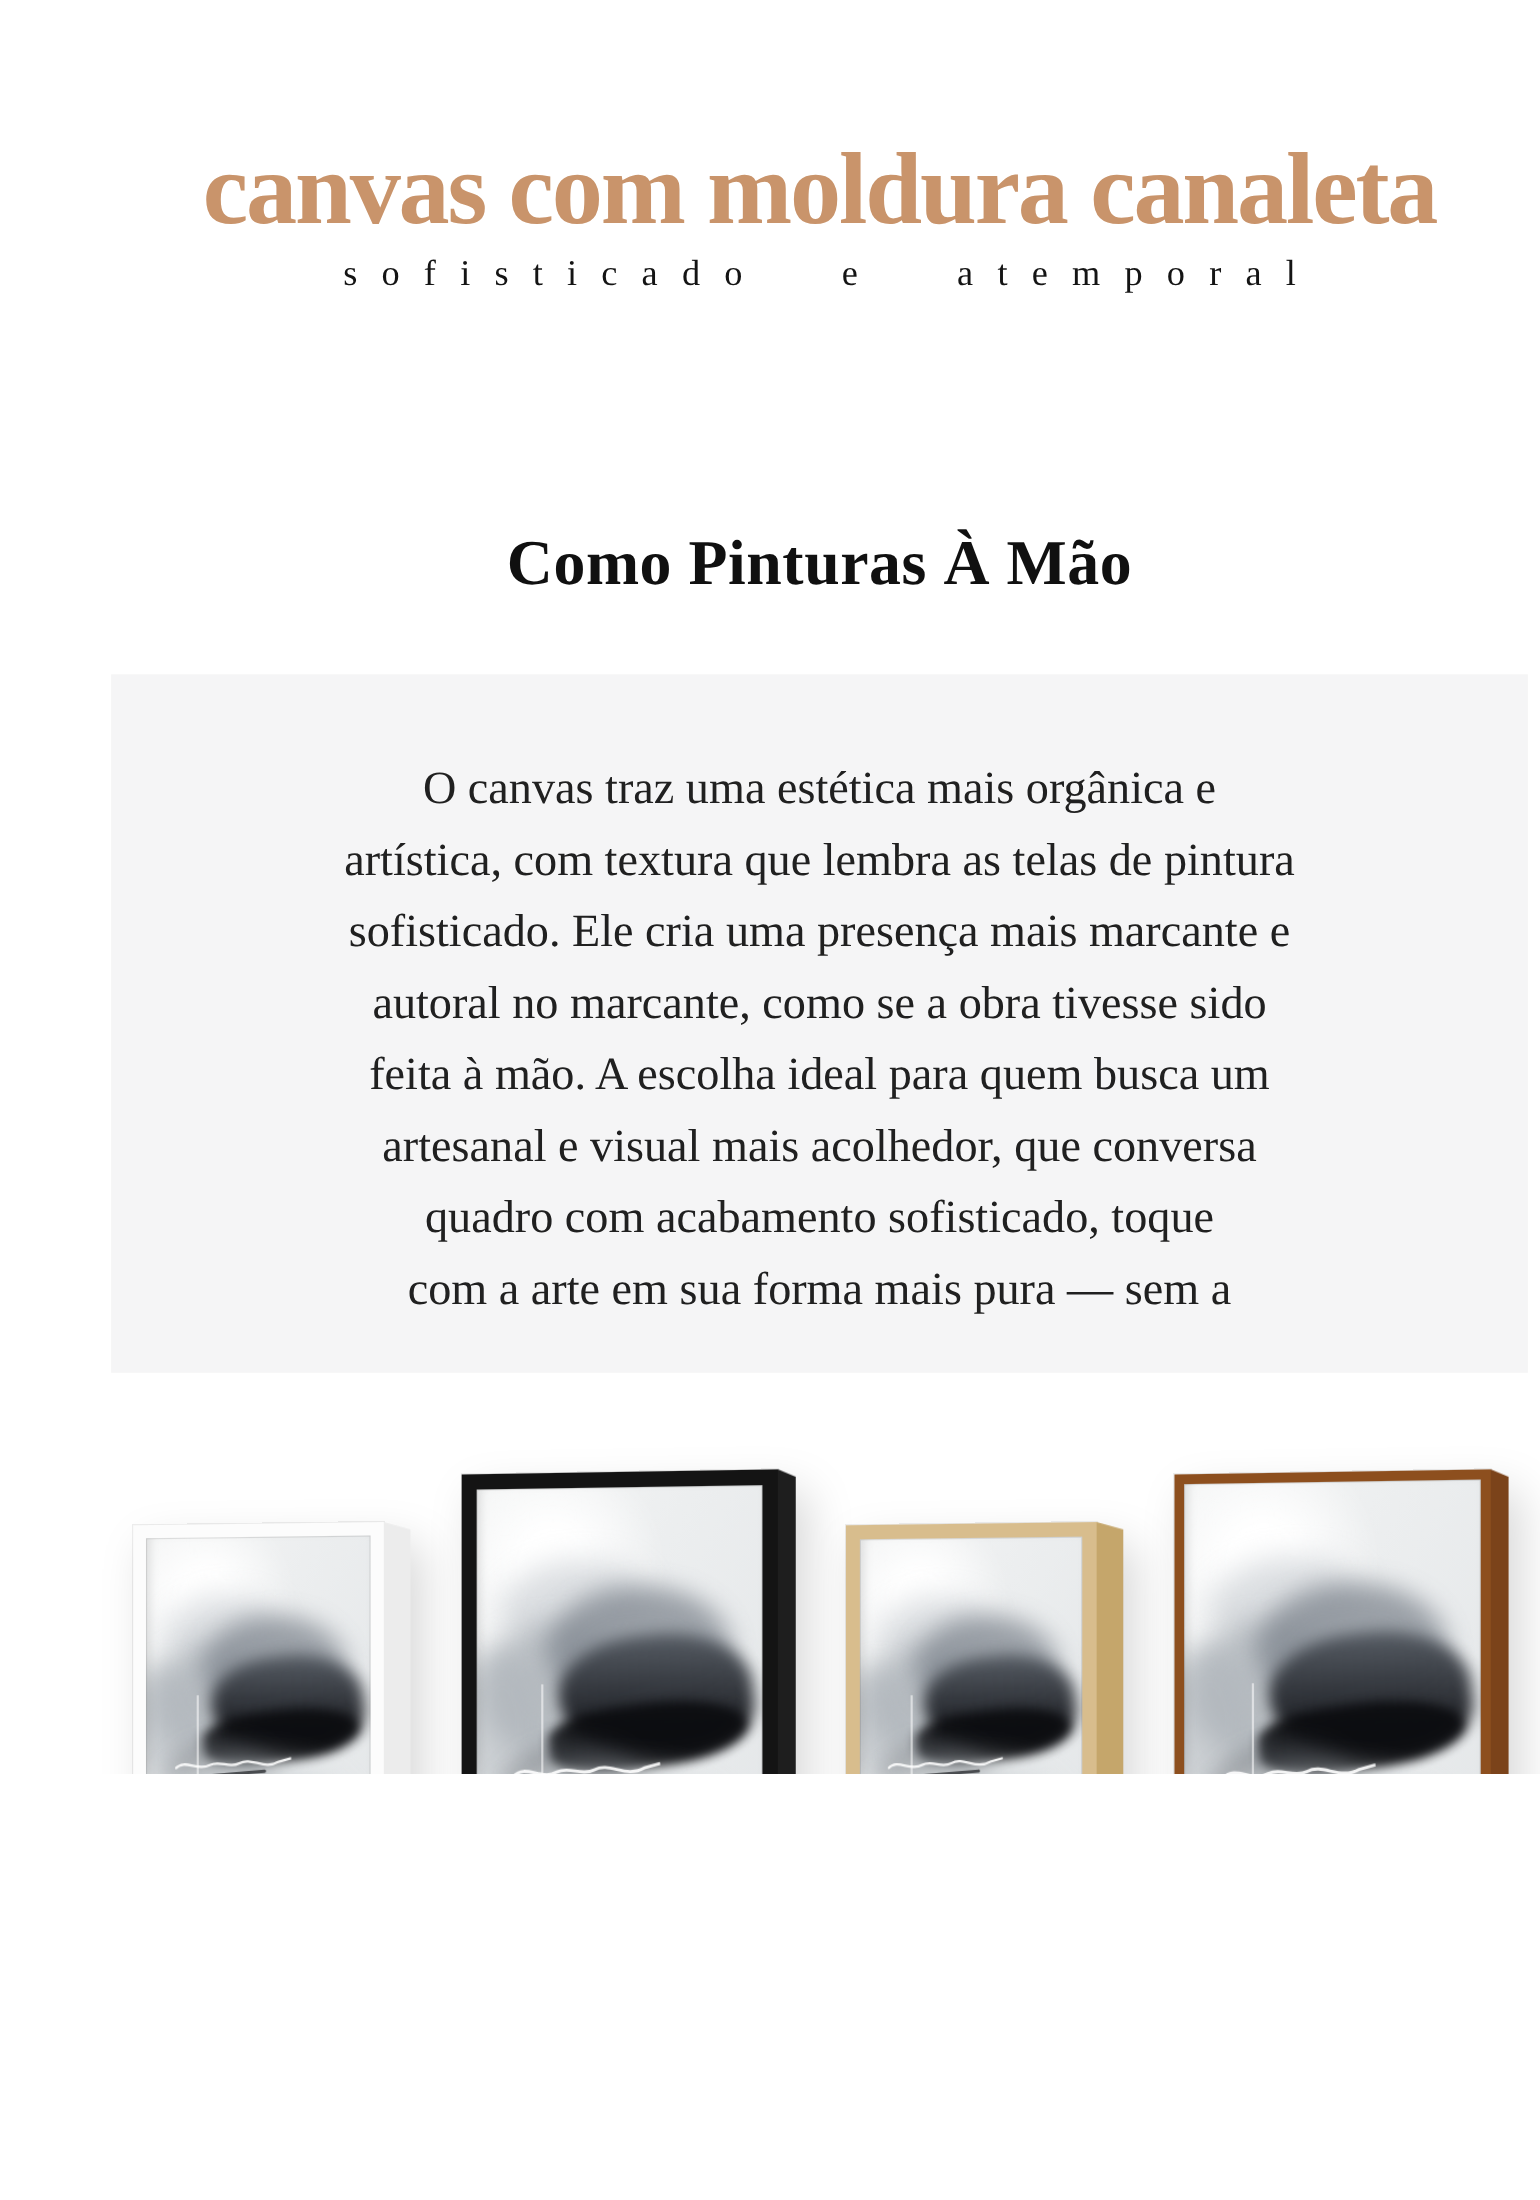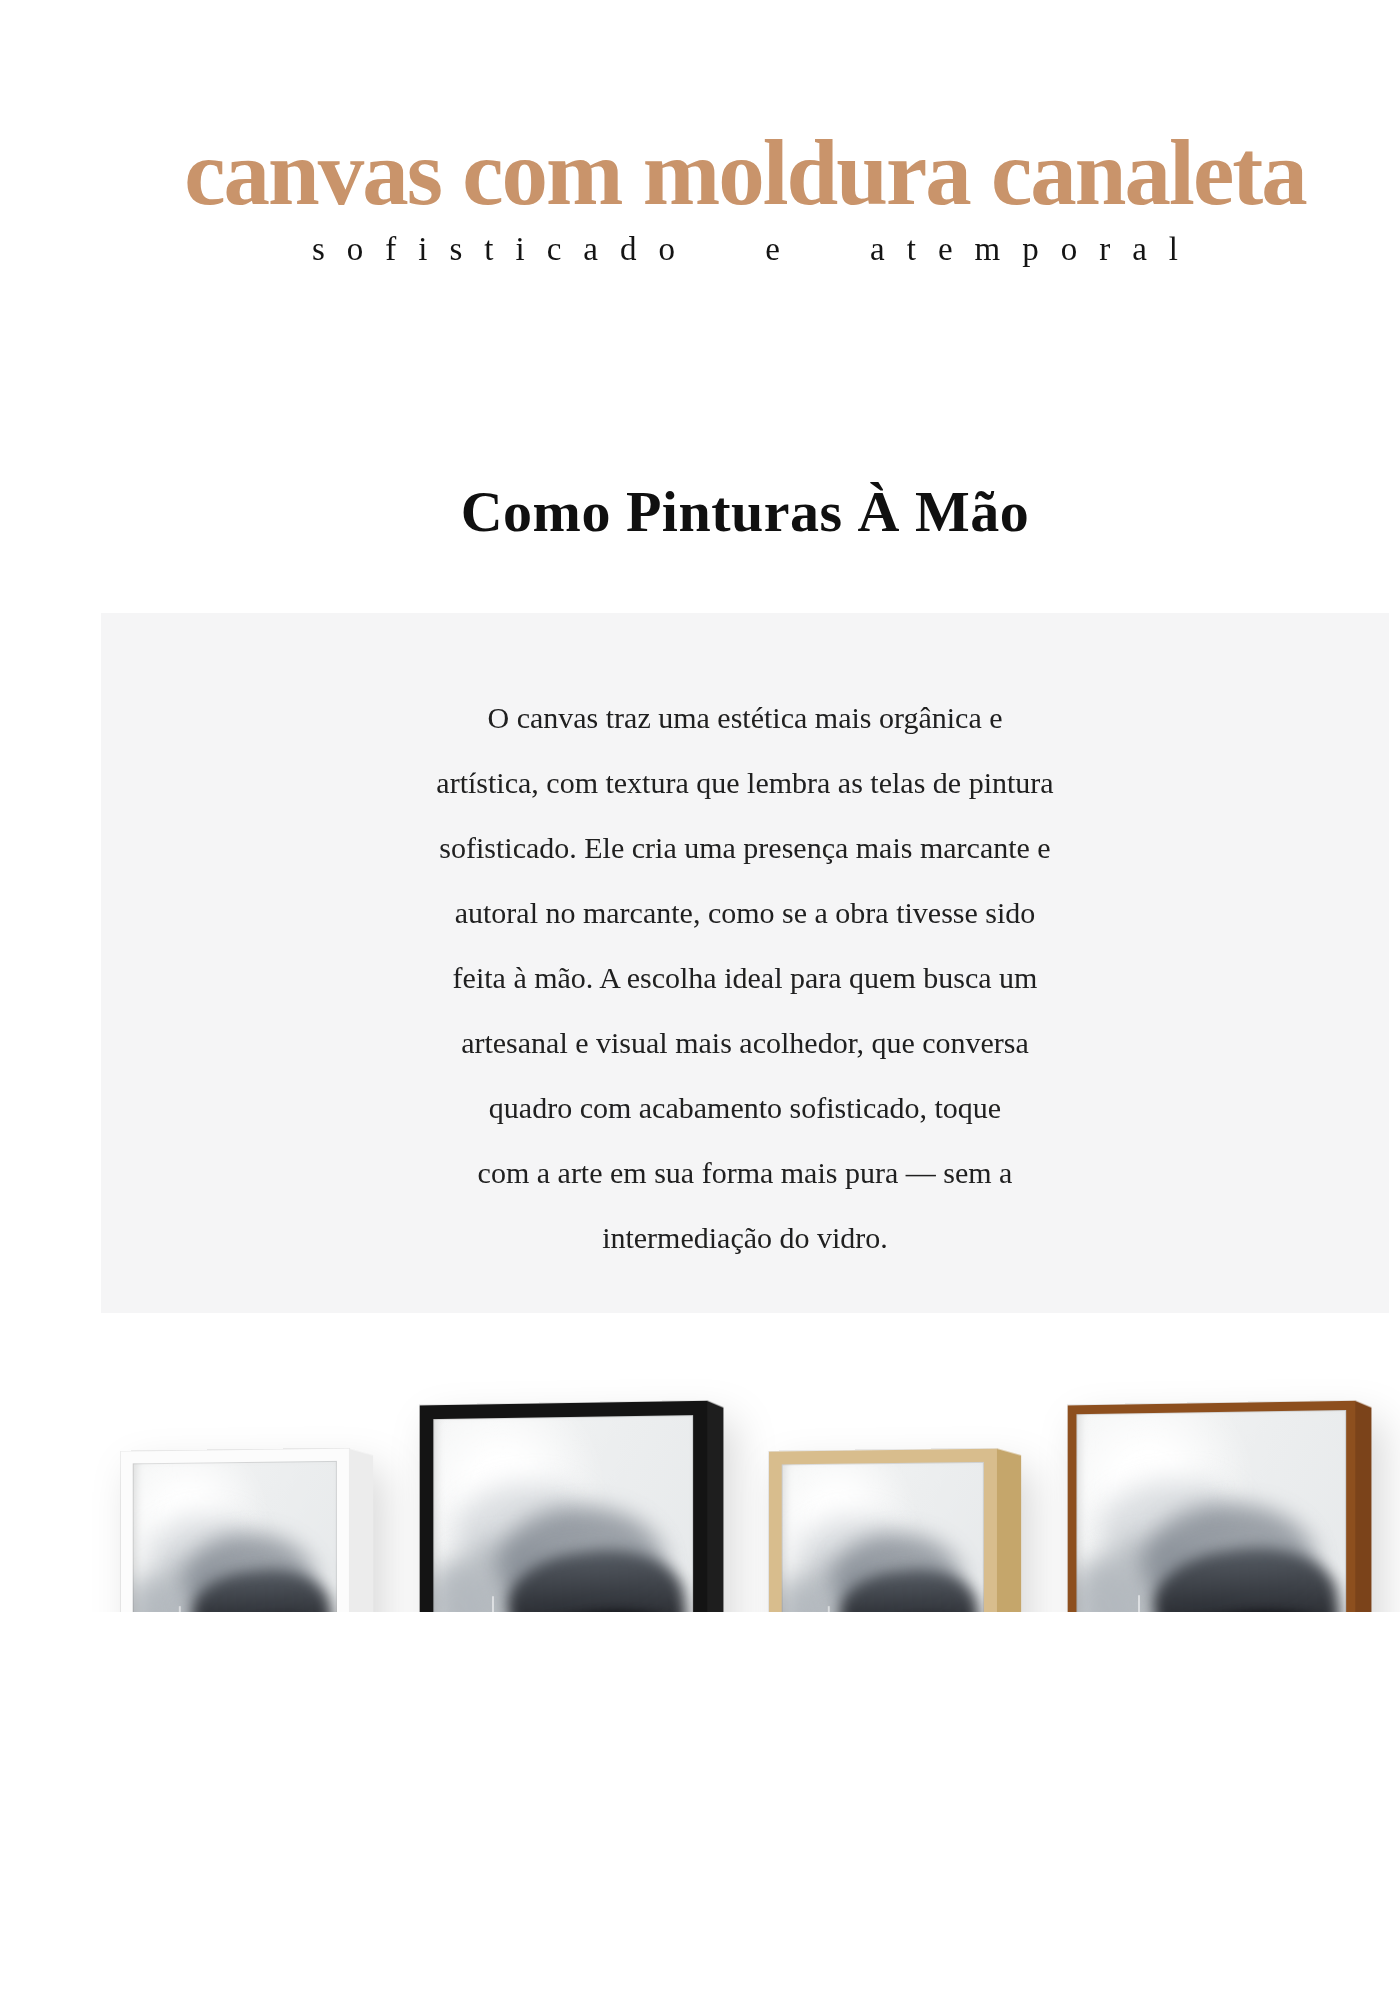--- a/index.html
+++ b/index.html
@@ -27,21 +27,21 @@
     margin:210px 16px 0; text-align:center;
     font-size:58px; font-weight:700; color:#101010; letter-spacing:0.5px;
   }
 
   
   .panel {
     margin:68px 56px 0; background:#f5f5f6;
     padding:72px 40px 43px; box-sizing:border-box;
   }
   .pline {
-    text-align:center; font-size:30px; line-height:65px;
+    text-align:center; font-size:42px; line-height:65px;
     font-weight:400; color:#202020;
   }
 
   
   .frames {
     margin-top:90px; display:flex; justify-content:center; align-items:center;
     gap:44px;
   }
   .frame-wrap { filter: drop-shadow(12px 18px 20px rgba(0,0,0,0.15)); position:relative; }
   .frame-box {
@@ -132,21 +132,20 @@
   <section class="panel" id="panel" style="background: rgb(245, 245, 246);">
     <div id="paragraph">
         <div class="pline">O canvas traz uma estética mais orgânica e</div>
         <div class="pline">artística, com textura que lembra as telas de pintura</div>
         <div class="pline">sofisticado. Ele cria uma presença mais marcante e</div>
         <div class="pline">autoral no marcante, como se a obra tivesse sido</div>
         <div class="pline">feita à mão. A escolha ideal para quem busca um</div>
         <div class="pline">artesanal e visual mais acolhedor, que conversa</div>
         <div class="pline">quadro com acabamento sofisticado, toque</div>
         <div class="pline">com a arte em sua forma mais pura — sem a</div>
-        <div class="pline">intermediação do vidro.</div>
       </div>
   </section>
 
   <div class="frames" id="frames-row">
       <div class="frame-wrap small" data-variant="white" style="--frame: #fcfcfc; --side: #ececec; --under: #c9c9c9;">
         <div class="frame-box">
           <div class="frame-face">
             <div class="art">
               <div class="l topwash"></div>
               <div class="l gray0"></div>

